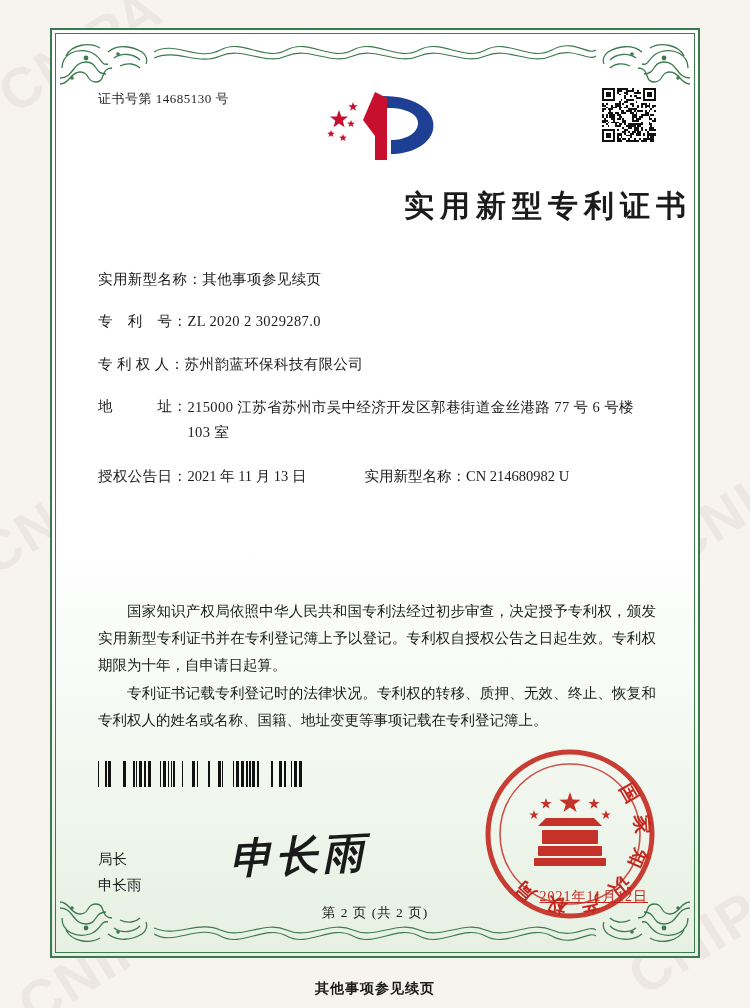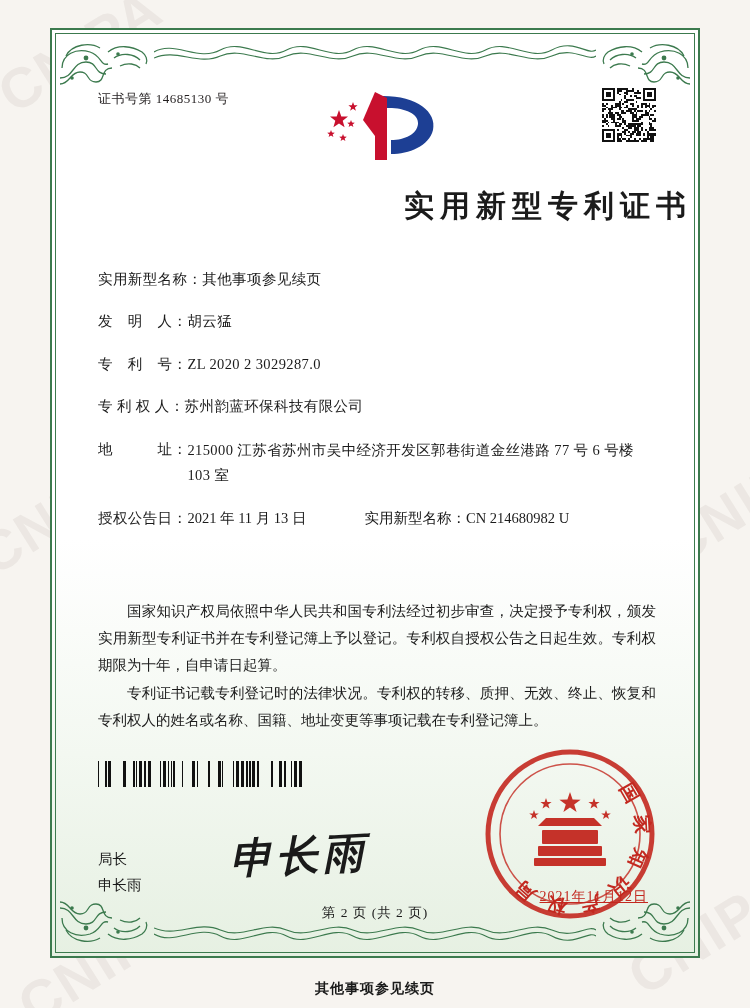--- a/index.html
+++ b/index.html
@@ -285,24 +285,20 @@
   </div>
 
   <div class="title">实用新型专利证书</div>
 
   <div class="fields">
     <div class="row">
       <span class="lbl">实用新型名称：</span>
       <span class="val">其他事项参见续页</span>
     </div>
     <div class="row">
-      <span class="lbl">发　明　人：</span>
-      <span class="val">胡云猛</span>
-    </div>
-    <div class="row">
       <span class="lbl">专　利　号：</span>
       <span class="val">ZL 2020 2 3029287.0</span>
     </div>
     <div class="row">
       <span class="lbl">专 利 权 人：</span>
       <span class="val">苏州韵蓝环保科技有限公司</span>
     </div>
     <div class="row addr">
       <span class="lbl">地　　　址：</span>
       <span class="val">215000 江苏省苏州市吴中经济开发区郭巷街道金丝港路 77 号 6 号楼 103 室</span>

